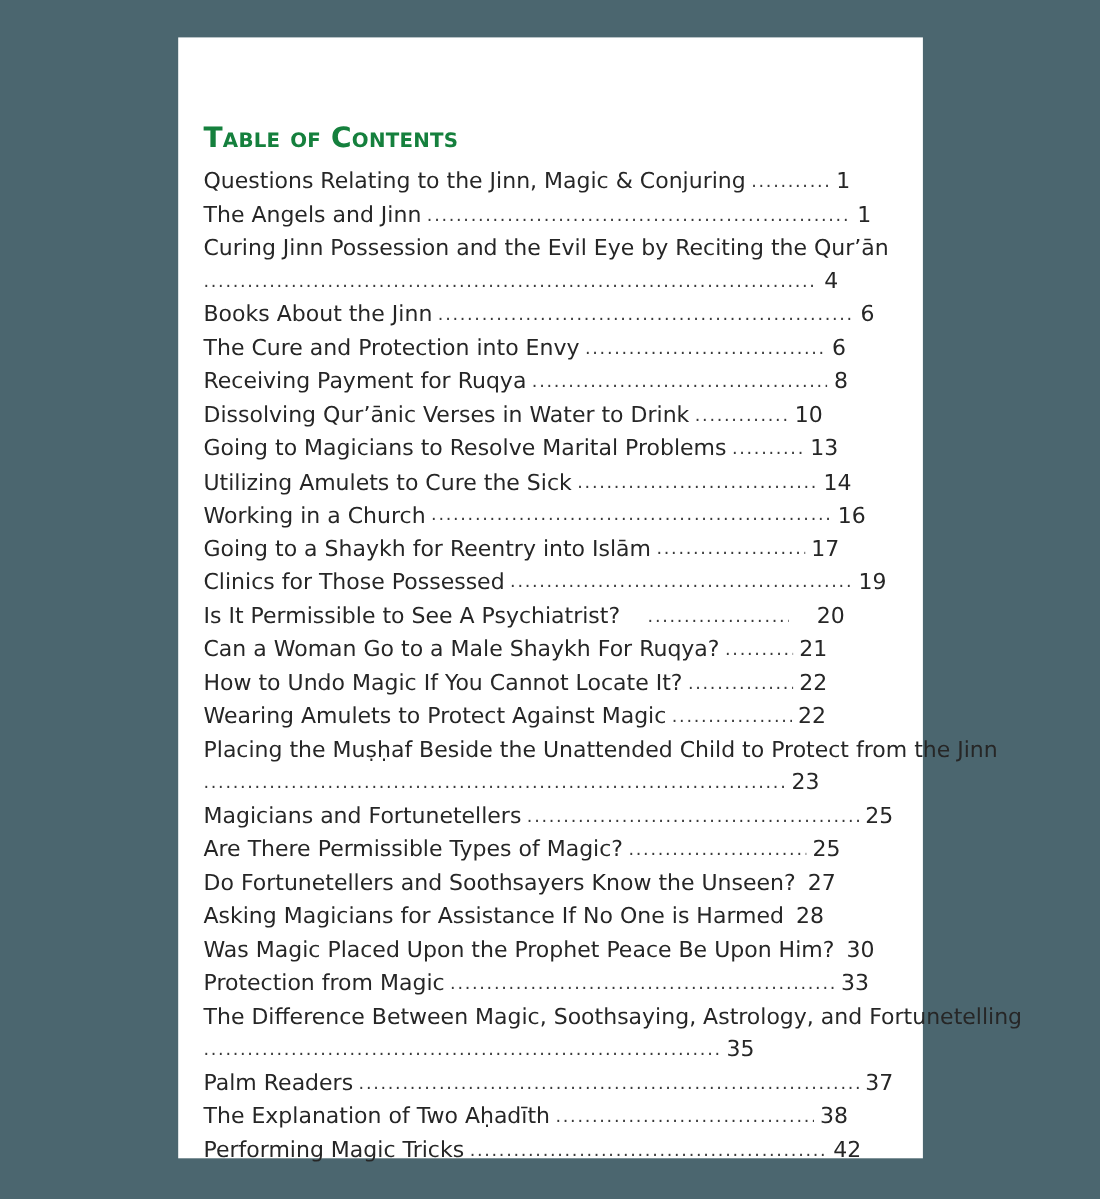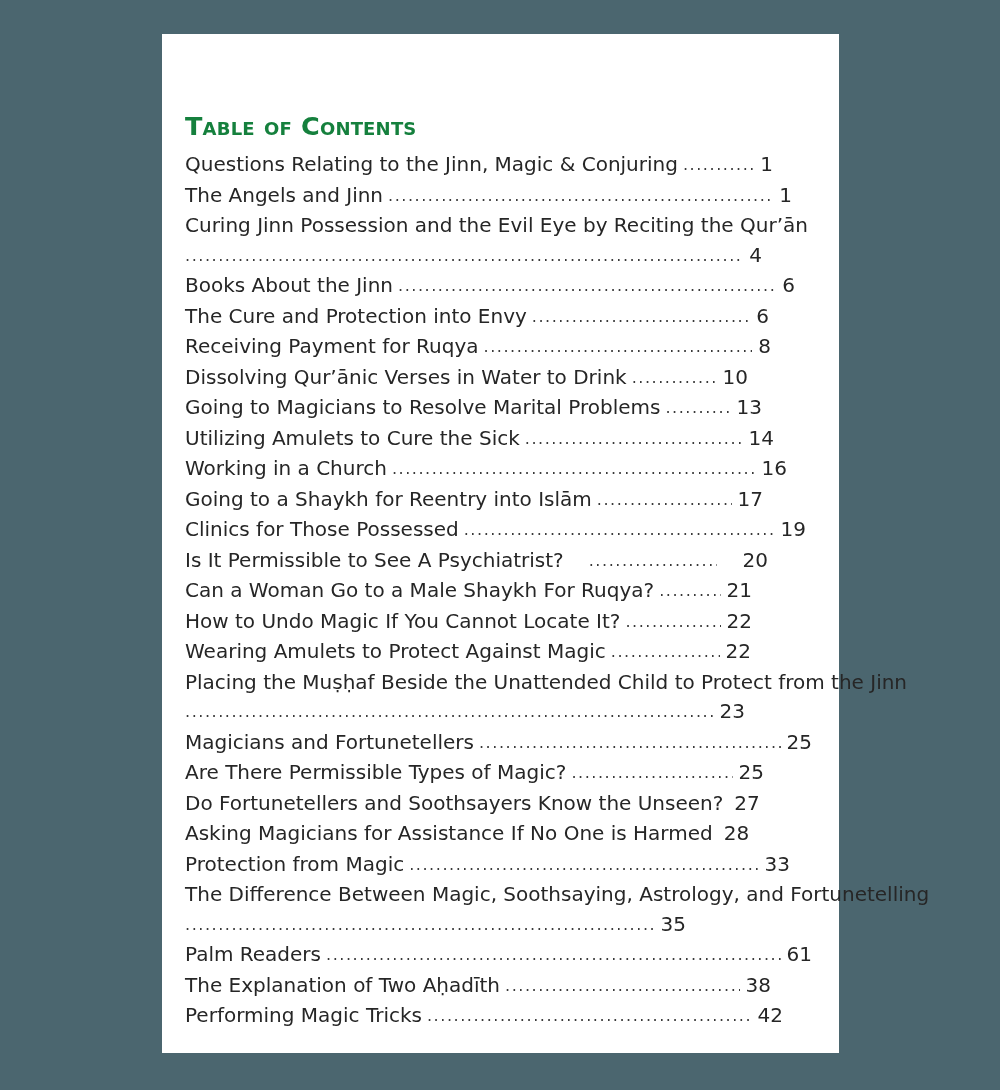--- a/index.html
+++ b/index.html
@@ -163,21 +163,21 @@
           </div>
         </div>
         <div class="toc-entry">
           <div class="entry-line" style="width: 589px;">
             <span class="entry-title">Utilizing Amulets to Cure the Sick</span>
             <span class="entry-leader"></span>
             <span class="entry-page">14</span>
           </div>
         </div>
         <div class="toc-entry">
-          <div class="entry-line" style="width: 602px;">
+          <div class="entry-line" style="width: 602px; align-items: flex-end;">
             <span class="entry-title">Working in a Church</span>
             <span class="entry-leader"></span>
             <span class="entry-page">16</span>
           </div>
         </div>
         <div class="toc-entry">
           <div class="entry-line" style="width: 578px;">
             <span class="entry-title">Going to a Shaykh for Reentry into Islām</span>
             <span class="entry-leader"></span>
             <span class="entry-page">17</span>
@@ -247,38 +247,45 @@
           </div>
         </div>
         <div class="toc-entry">
           <div class="entry-line" style="width: 561px;">
             <span class="entry-title">Asking Magicians for Assistance If No One is Harmed</span>
             <span class="entry-leader"></span>
             <span class="entry-page">28</span>
           </div>
         </div>
         <div class="toc-entry">
+          <div class="entry-line" style="width: 550px;">
+            <span class="entry-title">Was Magic Placed Upon the Prophet Peace Be Upon Him?</span>
+            <span class="entry-leader"></span>
+            <span class="entry-page">30</span>
+          </div>
+        </div>
+        <div class="toc-entry">
           <div class="entry-line" style="width: 605px;">
             <span class="entry-title">Protection from Magic</span>
             <span class="entry-leader"></span>
             <span class="entry-page">33</span>
           </div>
         </div>
         <div class="toc-entry wrapped">
           <div class="entry-title-full">The Difference Between Magic, Soothsaying, Astrology, and Fortunetelling</div>
           <div class="entry-line" style="width: 501px;">
             <span class="entry-leader"></span>
             <span class="entry-page">35</span>
           </div>
         </div>
         <div class="toc-entry">
           <div class="entry-line" style="width: 627px;">
             <span class="entry-title">Palm Readers</span>
             <span class="entry-leader"></span>
-            <span class="entry-page">61</span>
+            <span class="entry-page">37</span>
           </div>
         </div>
         <div class="toc-entry">
           <div class="entry-line" style="width: 586px;">
             <span class="entry-title">The Explanation of Two Aḥadīth</span>
             <span class="entry-leader"></span>
             <span class="entry-page">38</span>
           </div>
         </div>
         <div class="toc-entry">

